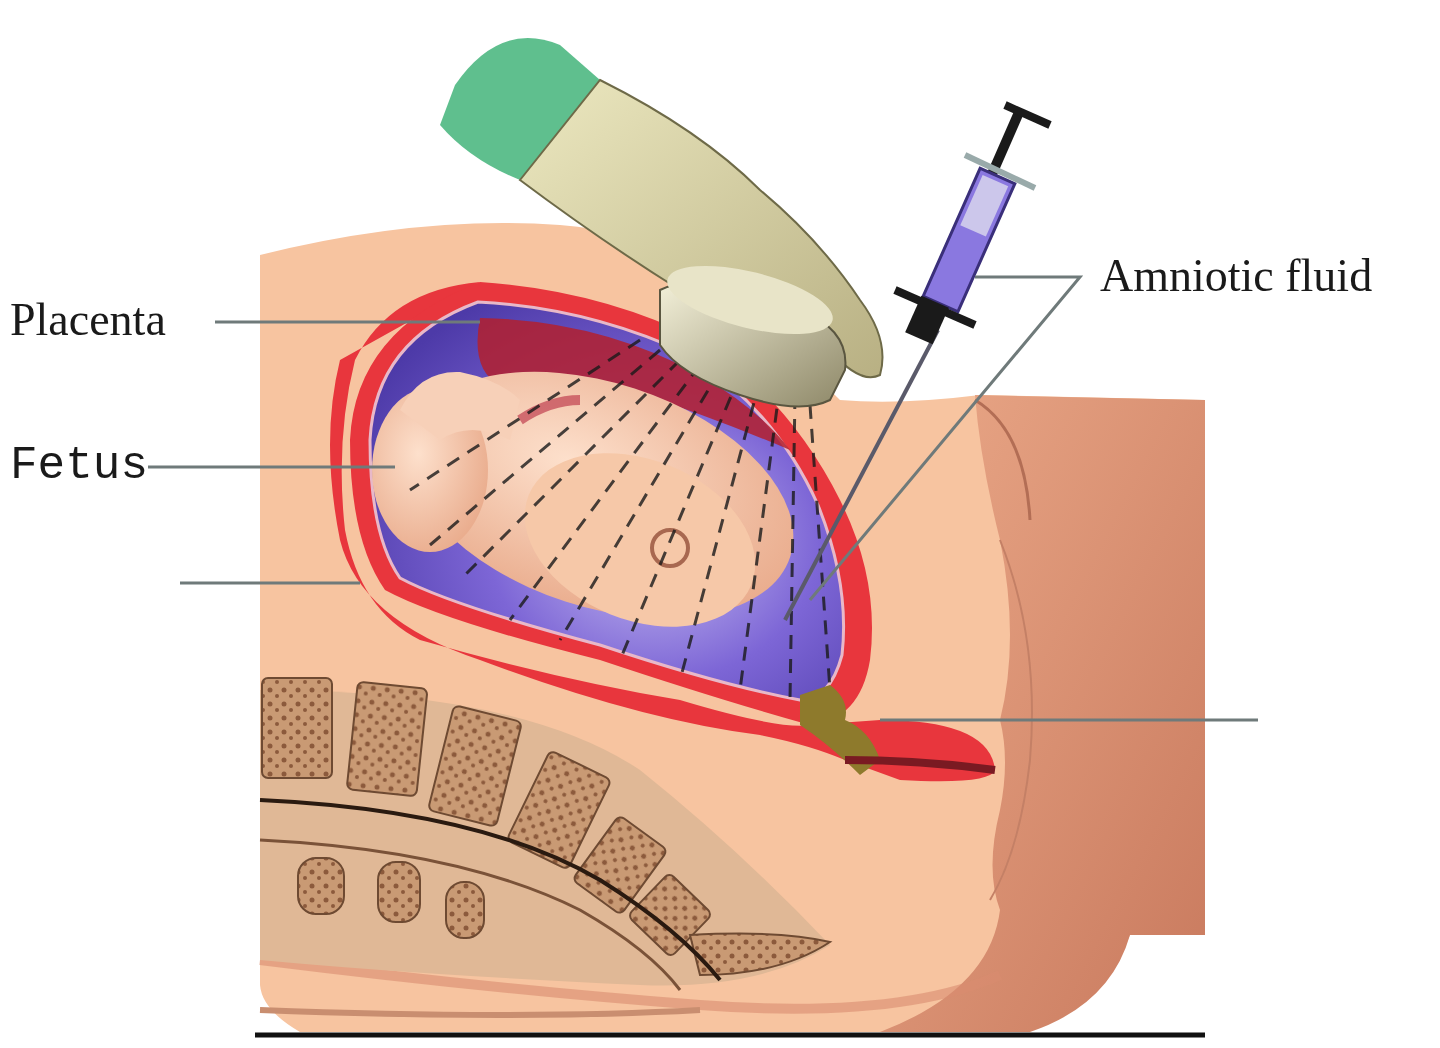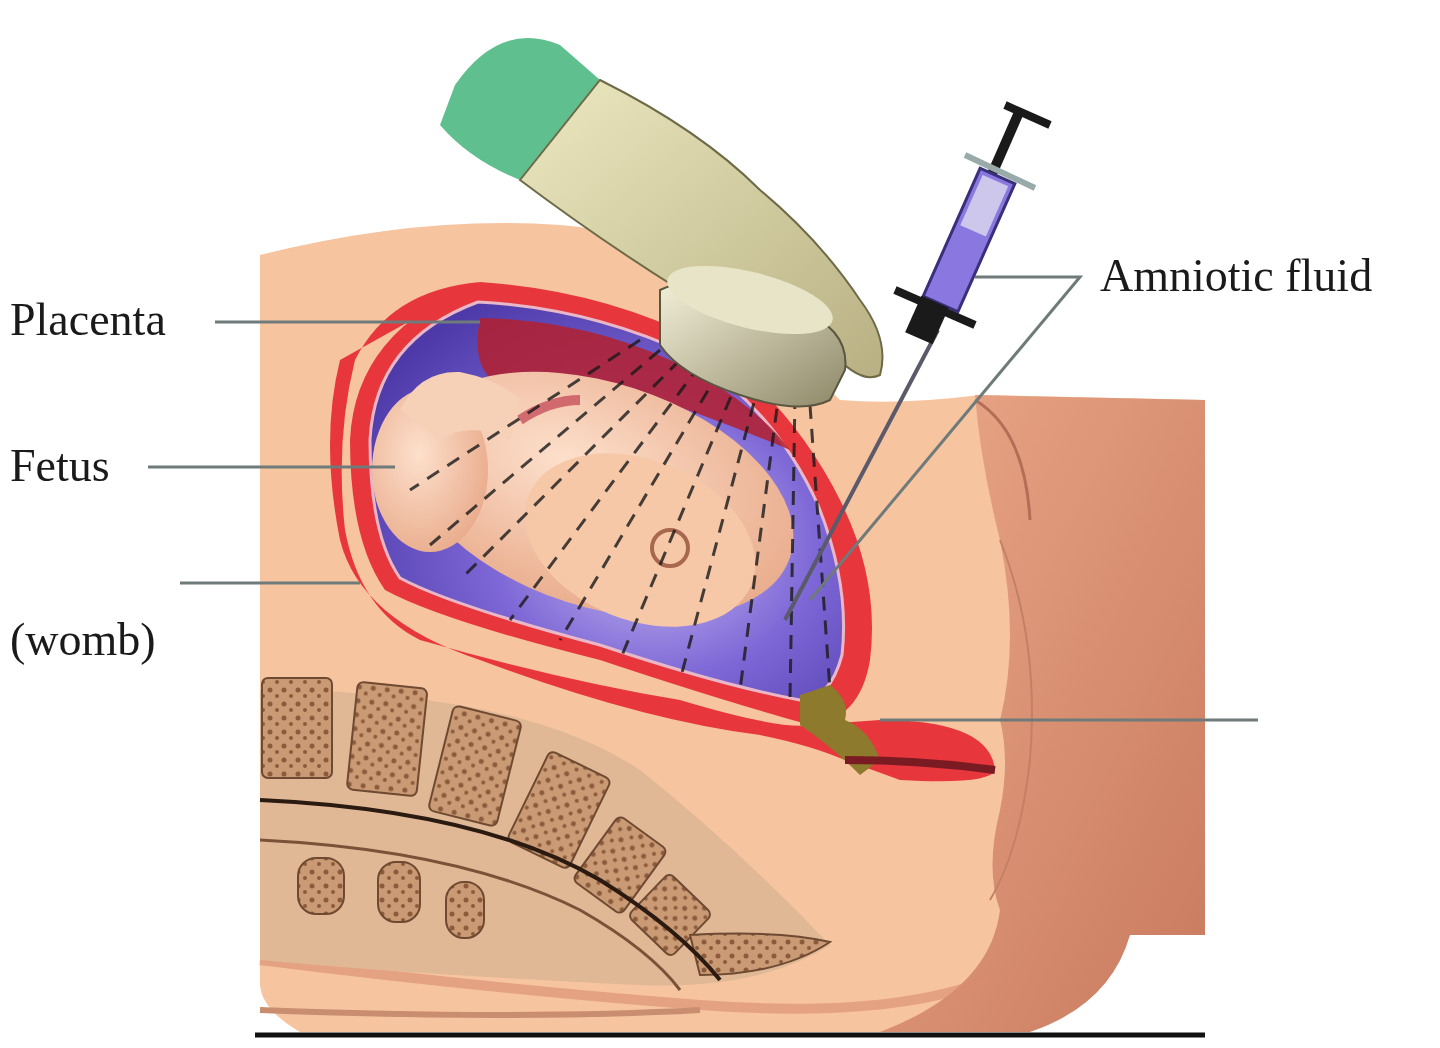--- a/index.html
+++ b/index.html
@@ -126,16 +126,15 @@
     <line x1="215" y1="322" x2="480" y2="322"></line>
     <line x1="148" y1="467" x2="395" y2="467"></line>
     <line x1="180" y1="583" x2="360" y2="583"></line>
     <polyline points="975,277 1080,277 810,600"></polyline>
     <line x1="880" y1="720" x2="1258" y2="720"></line>
   </g>
   <line x1="255" y1="1035" x2="1205" y2="1035" stroke="#111" stroke-width="5"></line>
 </svg>
 
 <div class="label" style="left:10px; top:294px;">Placenta</div>
-<div class="label" style="left:10px; top:440px;">Fetus</div>
-<div class="label" style="left:10px; top:614px;">(womb)</div>
+<div class="label" style="left:10px; top:440px;font-family:Liberation Mono, monospace;">Fetus</div>
 <div class="label" style="left:1100px; top:250px;">Amniotic fluid</div>
 </div>
 
 </body></html>

